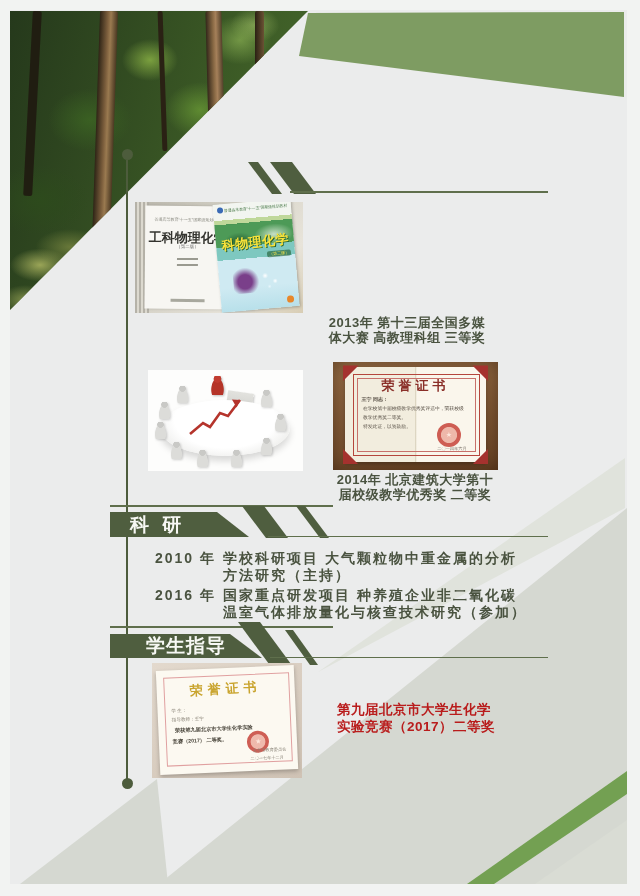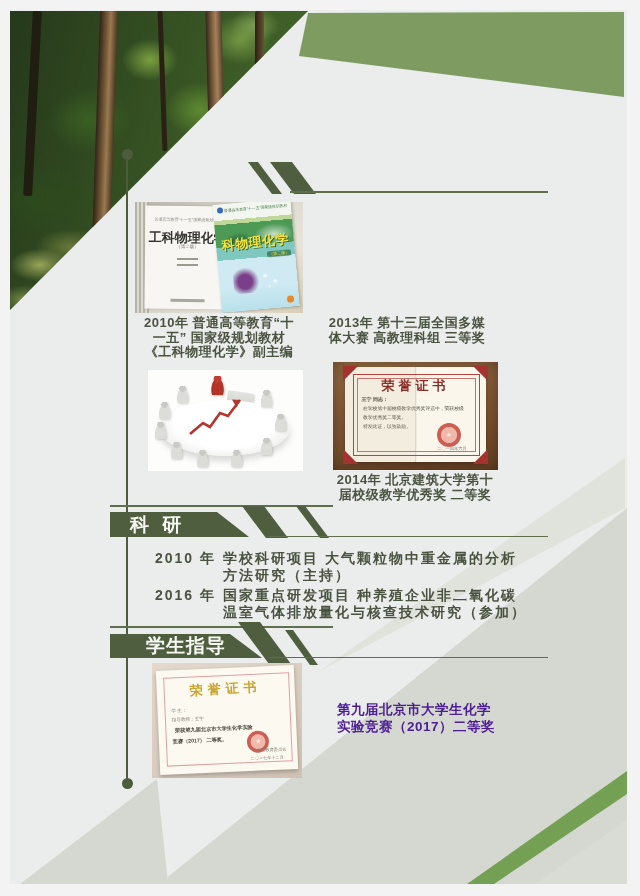--- a/index.html
+++ b/index.html
@@ -45,21 +45,21 @@
   
   .vline{left:125.8px;top:160px;width:2.4px;height:623px;background:#4d5c3c;}
   .dot{width:11px;height:11px;border-radius:50%;background:#4d5c3c;}
   
   .bar{height:24px;background:#4f5e3f;color:#f7f8f4;font-size:19px;font-weight:bold;line-height:24px;}
   .slash{background:#4f5e3f;}
   .hline{background:#5f6f4c;height:2px;}
   
   .cap{color:#4a5340;font-size:13px;font-weight:bold;line-height:14.5px;letter-spacing:.5px;text-align:center;white-space:pre-line;}
   .entry-year,.entry-text{color:#4a5340;font-size:14px;font-weight:bold;line-height:17px;letter-spacing:2px;white-space:pre-line;}
-  .s-cap{color:#4c1d95;font-size:13.5px;font-weight:bold;line-height:16.5px;letter-spacing:.5px;white-space:pre-line;}
+  .s-cap{color:#b91c1c;font-size:13.5px;font-weight:bold;line-height:16.5px;letter-spacing:.5px;white-space:pre-line;}
   
   .imgbox{position:absolute;overflow:hidden;}
   
   .book-bg{position:absolute;inset:0;background:linear-gradient(135deg,#b9b6ab,#d6d3c8 40%,#e8e4da 75%,#d8cdb4);}
   .book-edge{position:absolute;left:0;top:0;width:14px;height:100%;background:repeating-linear-gradient(90deg,#b5b2a8 0 2px,#dcd9cf 2px 4px);}
   .book-left{position:absolute;left:10px;top:4px;width:85px;height:103px;background:#f7f6f2;transform:rotate(.6deg);box-shadow:2px 0 3px rgba(0,0,0,.18);}
   .bl-series{position:absolute;left:4%;top:11%;width:92%;text-align:center;font-size:4px;color:#8a8a80;white-space:nowrap;overflow:hidden;}
   .bl-title{position:absolute;left:0;top:22%;width:100%;text-align:center;font-size:13px;font-weight:bold;color:#33332e;}
   .bl-ed{position:absolute;left:0;top:37%;width:100%;text-align:center;font-size:4.5px;color:#666;}
   .bl-line{position:absolute;left:38%;height:2.5px;width:24%;background:#9a9a90;}
@@ -163,23 +163,20 @@
       <div class="bc-logo"></div>
       <div class="bc-series">普通高等教育“十一五”国家级规划教材</div>
       <div class="bc-band"></div>
       <div class="bc-title">科物理化学</div>
       <div class="bc-ed">（第二版）</div>
       <div class="bc-flask"></div>
       <div class="bc-spark"></div>
       <div class="bc-dot"></div>
     </div>
   </div>
-  <div class="abs cap" style="left:124px;top:316px;width:190px;">2010年 普通高等教育“十
-一五” 国家级规划教材
-《工科物理化学》副主编</div>
 
   <div class="abs cap" style="left:312px;top:316px;width:190px;">2013年 第十三届全国多媒
 体大赛 高教理科组 三等奖</div>
 
   <div class="imgbox" style="left:148px;top:370px;width:155px;height:101px;">
     <div class="tbl-bg"></div>
     <div class="board"></div>
     <div class="tbl"></div>
     <svg class="abs" style="left:0;top:0;" width="155" height="101">
       <polyline points="42,64 55,53 62,57 72,43 80,46 92,30" fill="none" stroke="#b5342c" stroke-width="2.6"></polyline>

